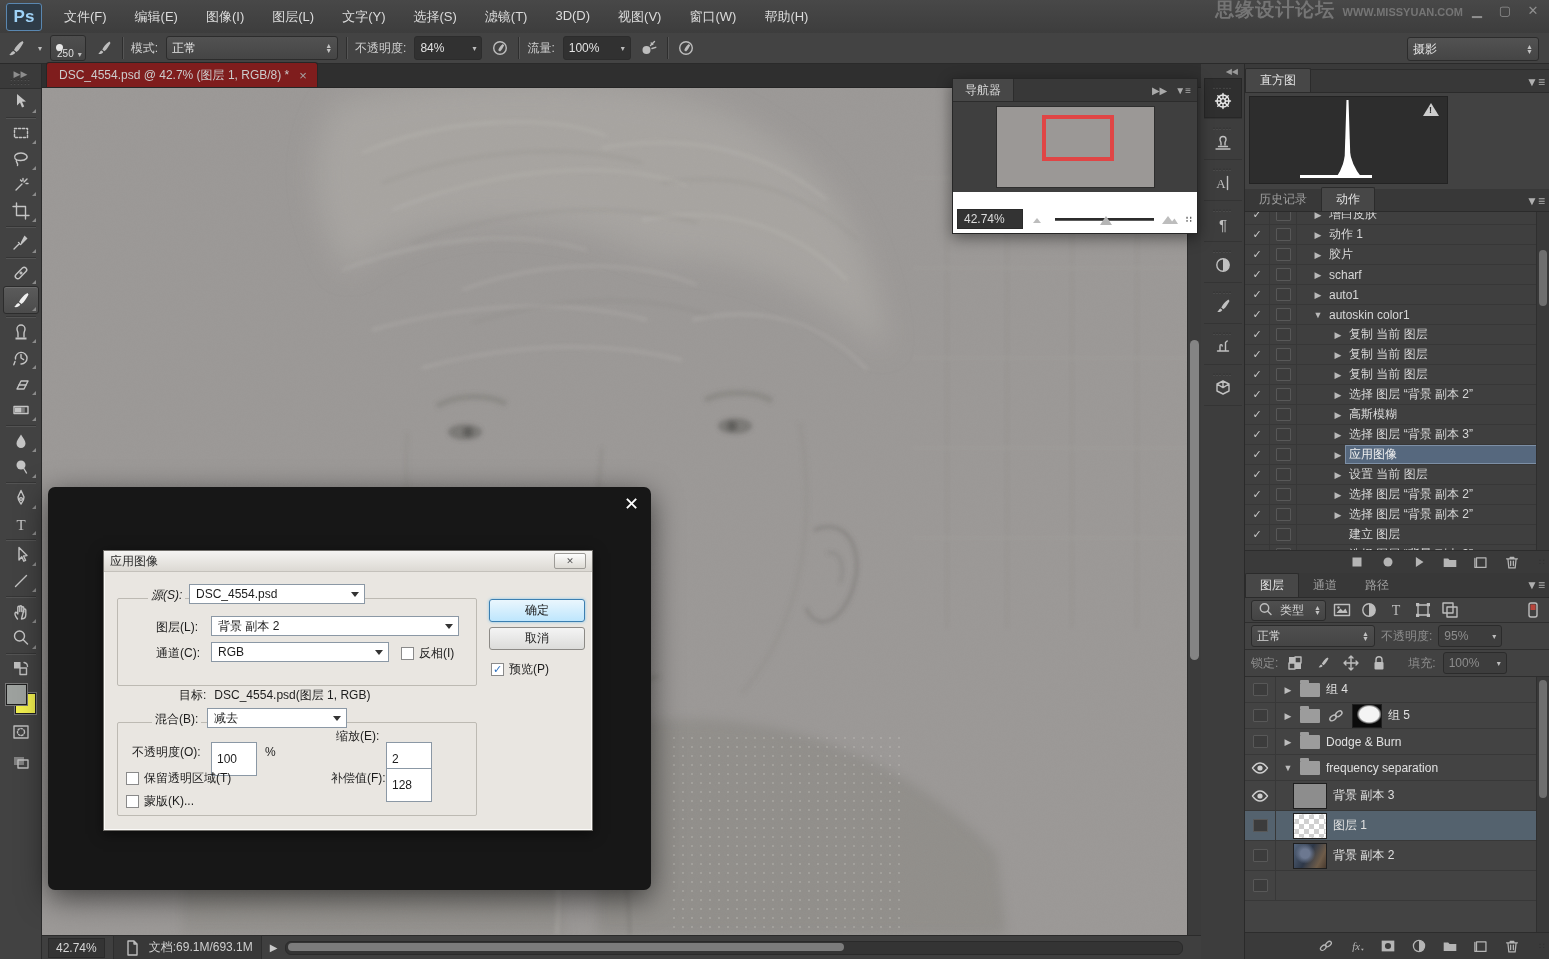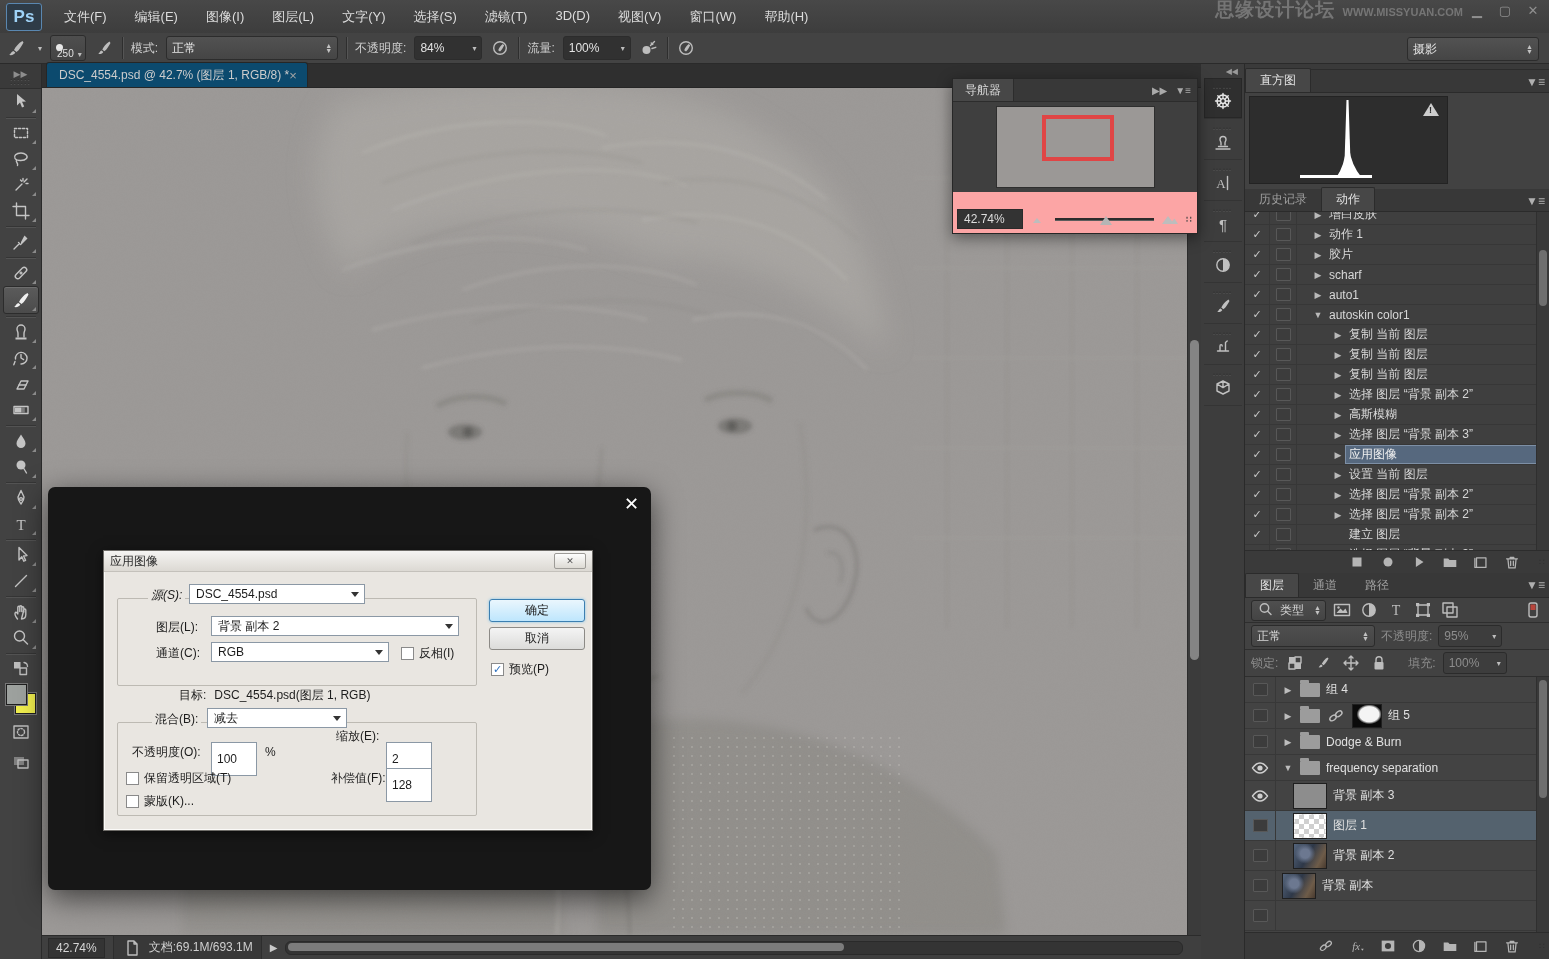--- a/index.html
+++ b/index.html
@@ -42,29 +42,29 @@
   .tools{display:flex;flex-direction:column;align-items:center;}
   .tool{position:relative;width:34px;height:26px;display:flex;align-items:center;justify-content:center;color:#c4c4c4;cursor:pointer;border-radius:3px;margin:0;}
   .tool.selected{background:linear-gradient(#5b5b5b,#4b4b4b);border:1px solid #2c2c2c;box-shadow:inset 0 1px 0 #6e6e6e;color:#f0f0f0;}
   .tool::after{content:"";position:absolute;right:2px;bottom:2px;border-left:4px solid transparent;border-bottom:4px solid #8a8a8a;}
   .tool-group-sep{width:30px;height:1px;background:#353535;box-shadow:0 1px 0 #535353;margin:2px 0;}
   .colorwells{position:relative;width:30px;height:30px;margin:6px 0 2px 0;}
   .fgwell{position:absolute;left:0;top:0;width:19px;height:19px;border:1px solid #1f1f1f;box-shadow:0 0 0 1px #777;}
   .bgwell{position:absolute;right:0;bottom:0;width:19px;height:19px;border:1px solid #1f1f1f;box-shadow:0 0 0 1px #777;}
   
   .tabbar{position:absolute;left:42px;top:64px;width:1159px;height:24px;background:#2f2f2f;border-bottom:1px solid #262626;display:flex;align-items:flex-end;box-sizing:border-box;}
-  .doctab{height:24px;background:#0c4a6e;border:1px solid #262626;border-bottom:none;display:flex;align-items:center;
-          padding:0 10px 0 12px;color:#cccccc;font-size:12px;margin-left:4px;border-radius:3px 3px 0 0;}
+  .doctab{height:24px;background:#7f1d1d;border:1px solid #262626;border-bottom:none;display:flex;align-items:center;
+          gap:10px;padding:0 10px 0 12px;color:#cccccc;font-size:12px;margin-left:4px;border-radius:3px 3px 0 0;}
   .doctab .tclose{color:#a5a5a5;cursor:pointer;font-size:13px;}
   
   .canvas{position:absolute;left:42px;top:88px;width:1159px;height:847px;background:#9b9896;overflow:hidden;}
   .vscroll{position:absolute;right:0;top:0;width:14px;height:100%;background:#3b3b3b;border-left:1px solid #2c2c2c;box-sizing:border-box;}
   .vthumb{position:absolute;left:2px;width:9px;border-radius:5px;background:#848484;}
   
-  .navigator{position:absolute;left:952px;top:78px;width:246px;height:156px;background:#fca5a5;border:1px solid #272727;
+  .navigator{position:absolute;left:952px;top:78px;width:246px;height:156px;background:#ffffff;border:1px solid #272727;
              box-shadow:0 4px 14px rgba(0,0,0,.45);z-index:6;box-sizing:border-box;}
   .nav-head{height:22px;background:#383838;display:flex;align-items:center;border-bottom:1px solid #2c2c2c;}
   .nav-tab{background:#474747;height:100%;display:flex;align-items:center;padding:0 12px;color:#dadada;border-right:1px solid #2c2c2c;}
   .nav-icons{margin-left:auto;display:flex;gap:8px;padding-right:6px;color:#aaa;font-size:10px;}
   .nav-body{height:86px;display:flex;justify-content:center;padding-top:4px;background:#3f3f3f;}
   .nav-thumb{position:relative;width:157px;height:80px;background:#9b9896;border:1px solid #2e2e2e;}
   .nav-frame{position:absolute;left:29%;top:10%;width:41%;height:48%;border:4px solid #e04545;}
   .nav-foot{height:24px;display:flex;align-items:center;gap:6px;padding:0 4px;margin-top:15px;}
   .nav-zoom{background:#333;border:1px solid #2a2a2a;padding:2px 6px;min-width:52px;color:#ddd;}
   .nav-slider{flex:1;position:relative;height:14px;}
@@ -1038,29 +1038,20 @@
               </div>
               <div class="lcontent ind">
                 <span class="lthumb photo"></span>
                 <span class="lname">背景 副本 2</span>
               </div>
             </div>
             <div class="lrow h30">
               <div class="leye">
                 <span class="well"></span>
               </div>
-              <div class="lcontent">
-                <span class="lthumb photo"></span>
-                <span class="lname">背景 副本</span>
-              </div>
-            </div>
-            <div class="lrow h30">
-              <div class="leye">
-                <span class="well"></span>
-              </div>
             </div>
           </div>
         <div class="layers-scroll">
             <div class="lscroll-thumb"></div>
           </div>
       </div>
       <div class="pbottom layers-bottom" id="layers-bottom" style="position:relative">
           <span class="icbtn ">
             <svg class="ic" viewBox="0 0 20 20">
               <ellipse cx="7" cy="12" rx="3.6" ry="2.3" stroke="currentColor" fill="none" stroke-width="1.4" stroke-linecap="round" stroke-linejoin="round" transform="rotate(-40 7 12)"></ellipse>

